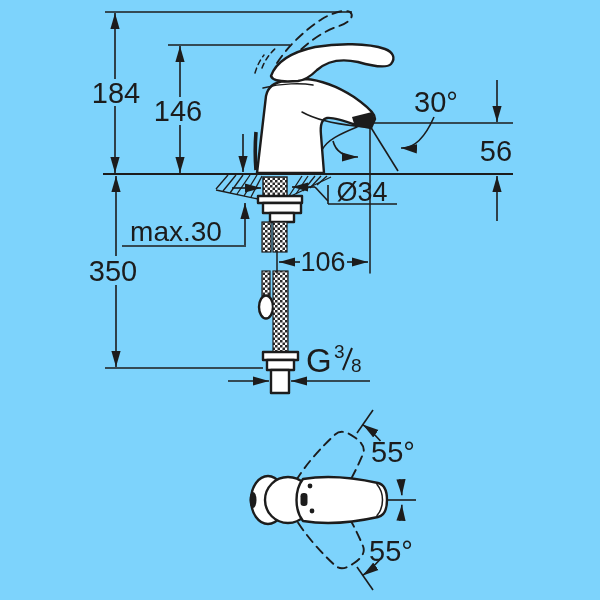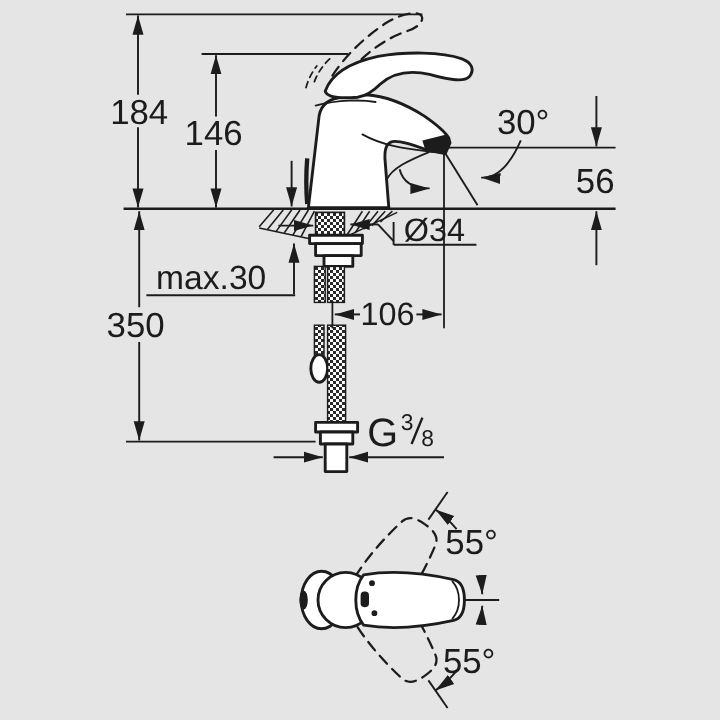--- a/index.html
+++ b/index.html
@@ -1,16 +1,16 @@
 <!DOCTYPE html>
 <html><head>
 <meta charset="utf-8">
 <style>
   html,body{margin:0;padding:0;background:#ffffff;}
-  .sheet{position:relative;width:600px;height:600px;background:#e5e5e5;overflow:hidden;
+  .sheet{position:relative;width:600px;height:600px;background:#7dd3fc;overflow:hidden;
          font-family:"Liberation Sans", sans-serif;}
   svg{position:absolute;left:0;top:0;}
   text{fill:#1c1c1c;font-family:"Liberation Sans", sans-serif;}
   .dim-text{font-size:29px;}
   .outline{fill:#ffffff;stroke:#1c1c1c;stroke-width:2.4;stroke-linejoin:round;stroke-linecap:round;}
   .thin{stroke:#1c1c1c;stroke-width:1.5;fill:none;stroke-linecap:round;}
   .dimline{stroke:#1c1c1c;stroke-width:1.6;fill:none;}
   .dash{stroke:#1c1c1c;stroke-width:1.9;fill:none;stroke-dasharray:9 6;stroke-linecap:round;}
 </style>
 </head>

